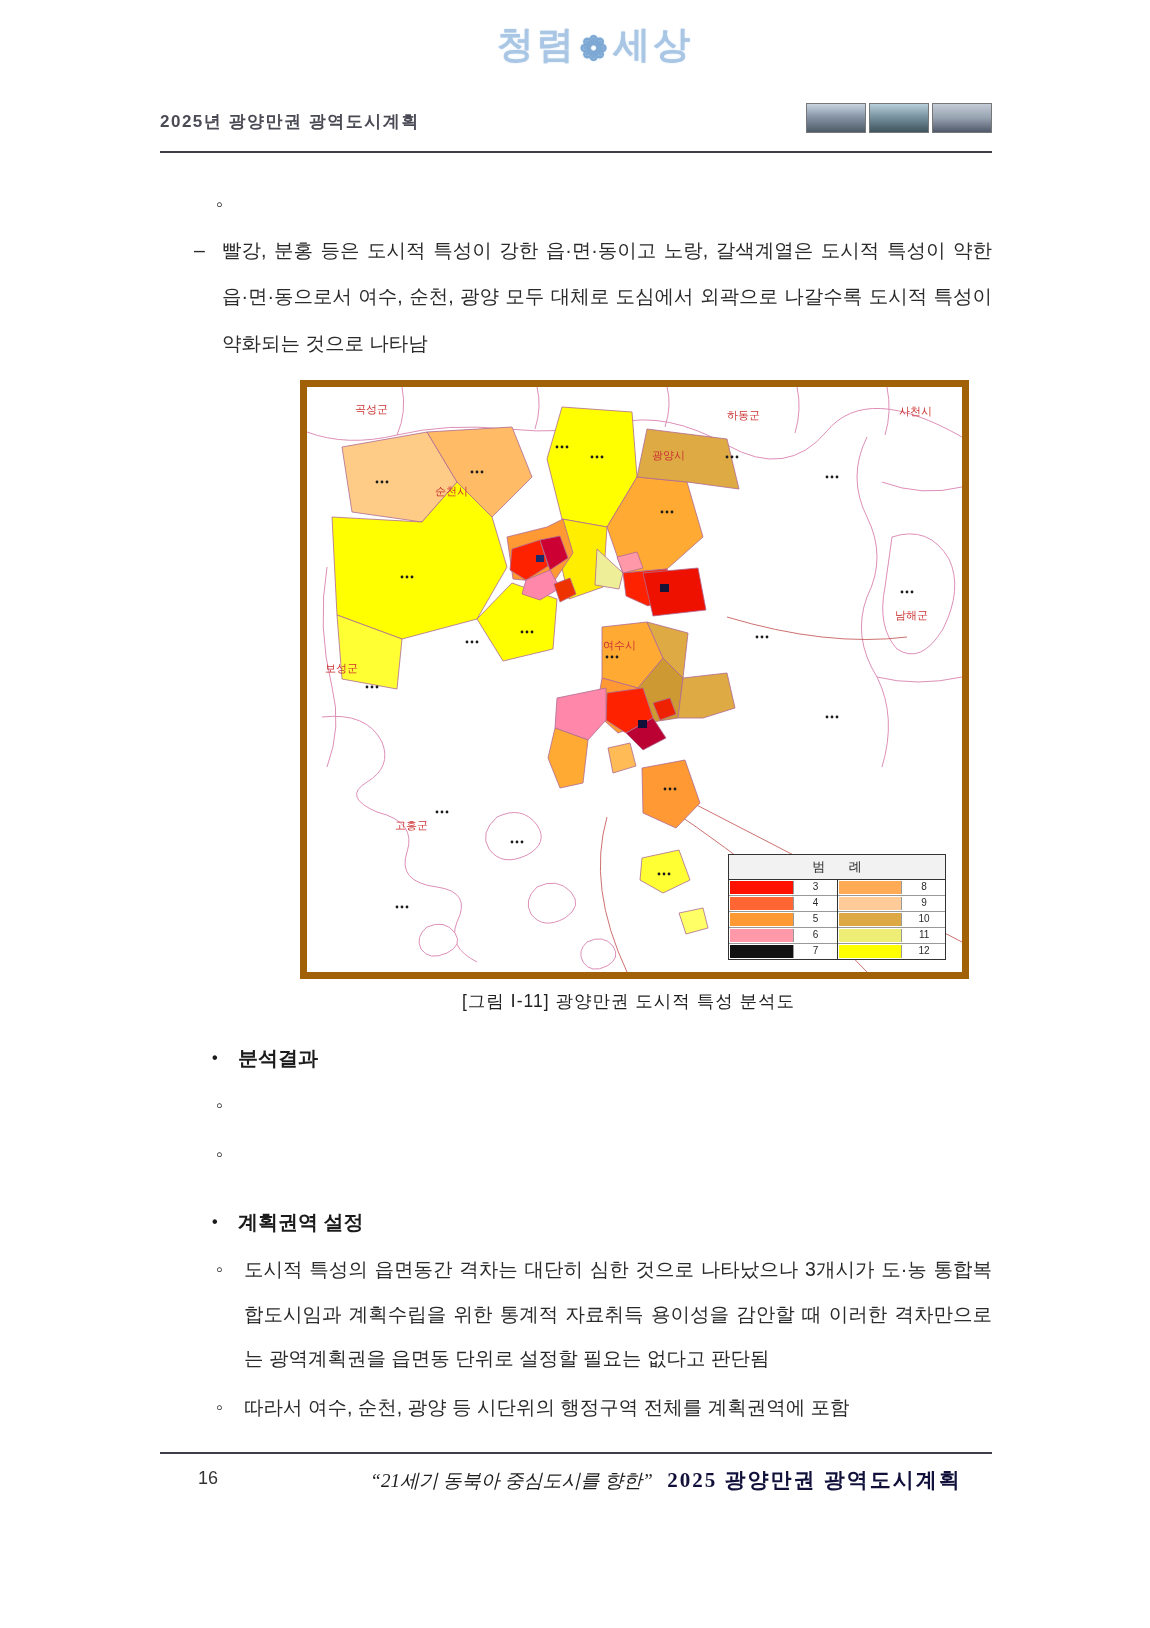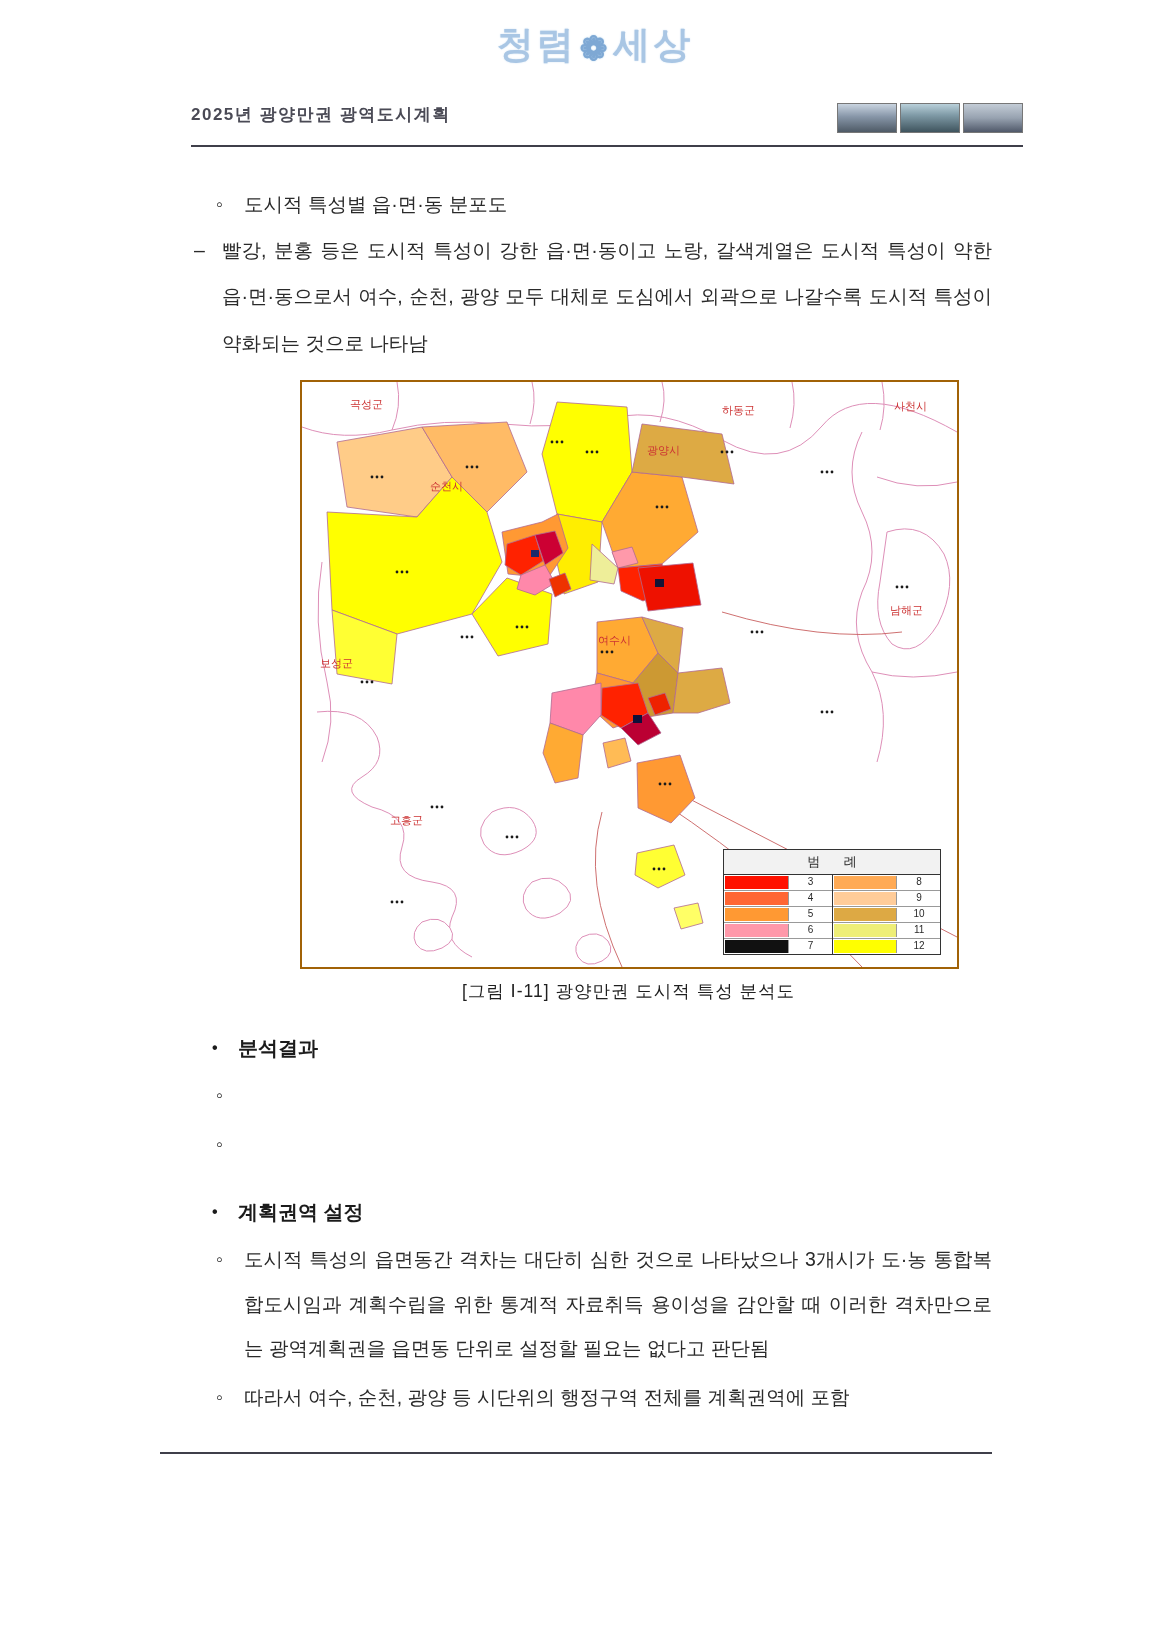--- a/index.html
+++ b/index.html
@@ -7,43 +7,43 @@
         font-family:"Liberation Sans","DejaVu Sans",sans-serif;color:#2a2a2a;overflow:hidden;}
 
   
   .watermark{position:absolute;top:20px;left:0;right:0;text-align:center;
              font-family:"Liberation Serif","DejaVu Serif",serif;font-weight:bold;
              font-size:37px;color:#a9c6e4;letter-spacing:3px;text-shadow:0 0 2px #d4e4f4;padding-left:40px;}
   .wm-flower{color:#7ea8d4;font-size:33px;vertical-align:middle;margin:0 3px;text-shadow:0 0 2px #bcd9ef;}
 
   
   .header{position:absolute;top:103px;left:160px;width:832px;display:flex;
-          justify-content:space-between;padding-bottom:12px;
-          border-bottom:2px solid #3f3f4a;margin-left:31px;}
+          justify-content:space-between;align-items:flex-end;padding-bottom:18px;
+          border-bottom:2px solid #3f3f4a;}
   .header-title{font-size:17px;font-weight:bold;color:#4a4a55;letter-spacing:1.5px;}
   .header-photos{display:flex;gap:3px;}
   .photo{width:60px;height:30px;border:1px solid #777;box-sizing:border-box;}
   .photo1{background:linear-gradient(180deg,#c9d4e0 0%,#8796a8 45%,#4e5a66 100%);}
   .photo2{background:linear-gradient(180deg,#b9d0da 0%,#7f9aa6 40%,#3f545e 100%);}
   .photo3{background:linear-gradient(180deg,#c3ccd6 0%,#97a2b0 50%,#50596a 100%);}
 
   
   .content{position:absolute;top:182px;left:160px;width:832px;}
   .li{display:flex;align-items:flex-start;}
   .li .marker{flex:0 0 auto;}
   .li .txt{flex:1;}
   .li.circ{padding-left:56px;font-size:19.5px;line-height:2.3;}
   .li.circ .marker{width:28px;}
   .li.dash{padding-left:34px;font-size:19.5px;line-height:2.38;}
   .li.dash .marker{width:28px;}
   .li.dash .txt{text-align:justify;}
 
   
   .map-wrap{position:relative;width:655px;height:585px;margin:14px 14px 0 140px;
-            border:2px solid #a16207;background:#fff;box-sizing:content-box;}
+            border:7px solid #a16207;background:#fff;box-sizing:content-box;}
   .map-wrap svg{display:block;width:655px;height:585px;}
   .pb{fill:none;stroke:#de8fb8;stroke-width:1;}
   .pbf{fill:#ffffff;stroke:#de8fb8;stroke-width:1;}
   .rl{fill:none;stroke:#c86060;stroke-width:0.9;}
   .rg{stroke:#b06a92;stroke-width:0.8;}
   .dotg circle{fill:#1a1a1a;}
   .maplabel{fill:#cc3333;font-size:11px;font-family:"Liberation Sans",sans-serif;}
 
   
   .legend{position:absolute;right:16px;bottom:12px;width:216px;background:#fff;
@@ -95,21 +95,20 @@
       <div class="photo photo1"></div>
       <div class="photo photo2"></div>
       <div class="photo photo3"></div>
     </div>
   </div>
 
   <div class="content">
 
     <div class="li circ">
       <span class="marker">◦</span>
-      <span class="txt">도시적 특성별 읍·면·동 분포도</span>
     </div>
 
     <div class="li dash">
       <span class="marker">–</span>
       <span class="txt">빨강, 분홍 등은 도시적 특성이 강한 읍·면·동이고 노랑, 갈색계열은 도시적 특성이 약한 읍·면·동으로서 여수, 순천, 광양 모두 대체로 도심에서 외곽으로 나갈수록 도시적 특성이 약화되는 것으로 나타남</span>
     </div>
 
     <div class="map-wrap">
       <svg viewBox="0 0 655 585" xmlns="http://www.w3.org/2000/svg">
 
@@ -370,14 +369,21 @@
       </div>
       <div class="li sub">
         <span class="marker">◦</span>
         <span class="txt">따라서 여수, 순천, 광양 등 시단위의 행정구역 전체를 계획권역에 포함</span>
       </div>
     </div>
 
   </div>
 
   <div class="footer-rule"></div>
+  <div class="footer">
+    <span class="pageno">16</span>
+    <span class="footer-text">
+      <span class="fq">“21세기 동북아 중심도시를 향한”</span>
+      <span class="ft">2025 광양만권 광역도시계획</span>
+    </span>
+  </div>
 
 </div>
 
 </body></html>

